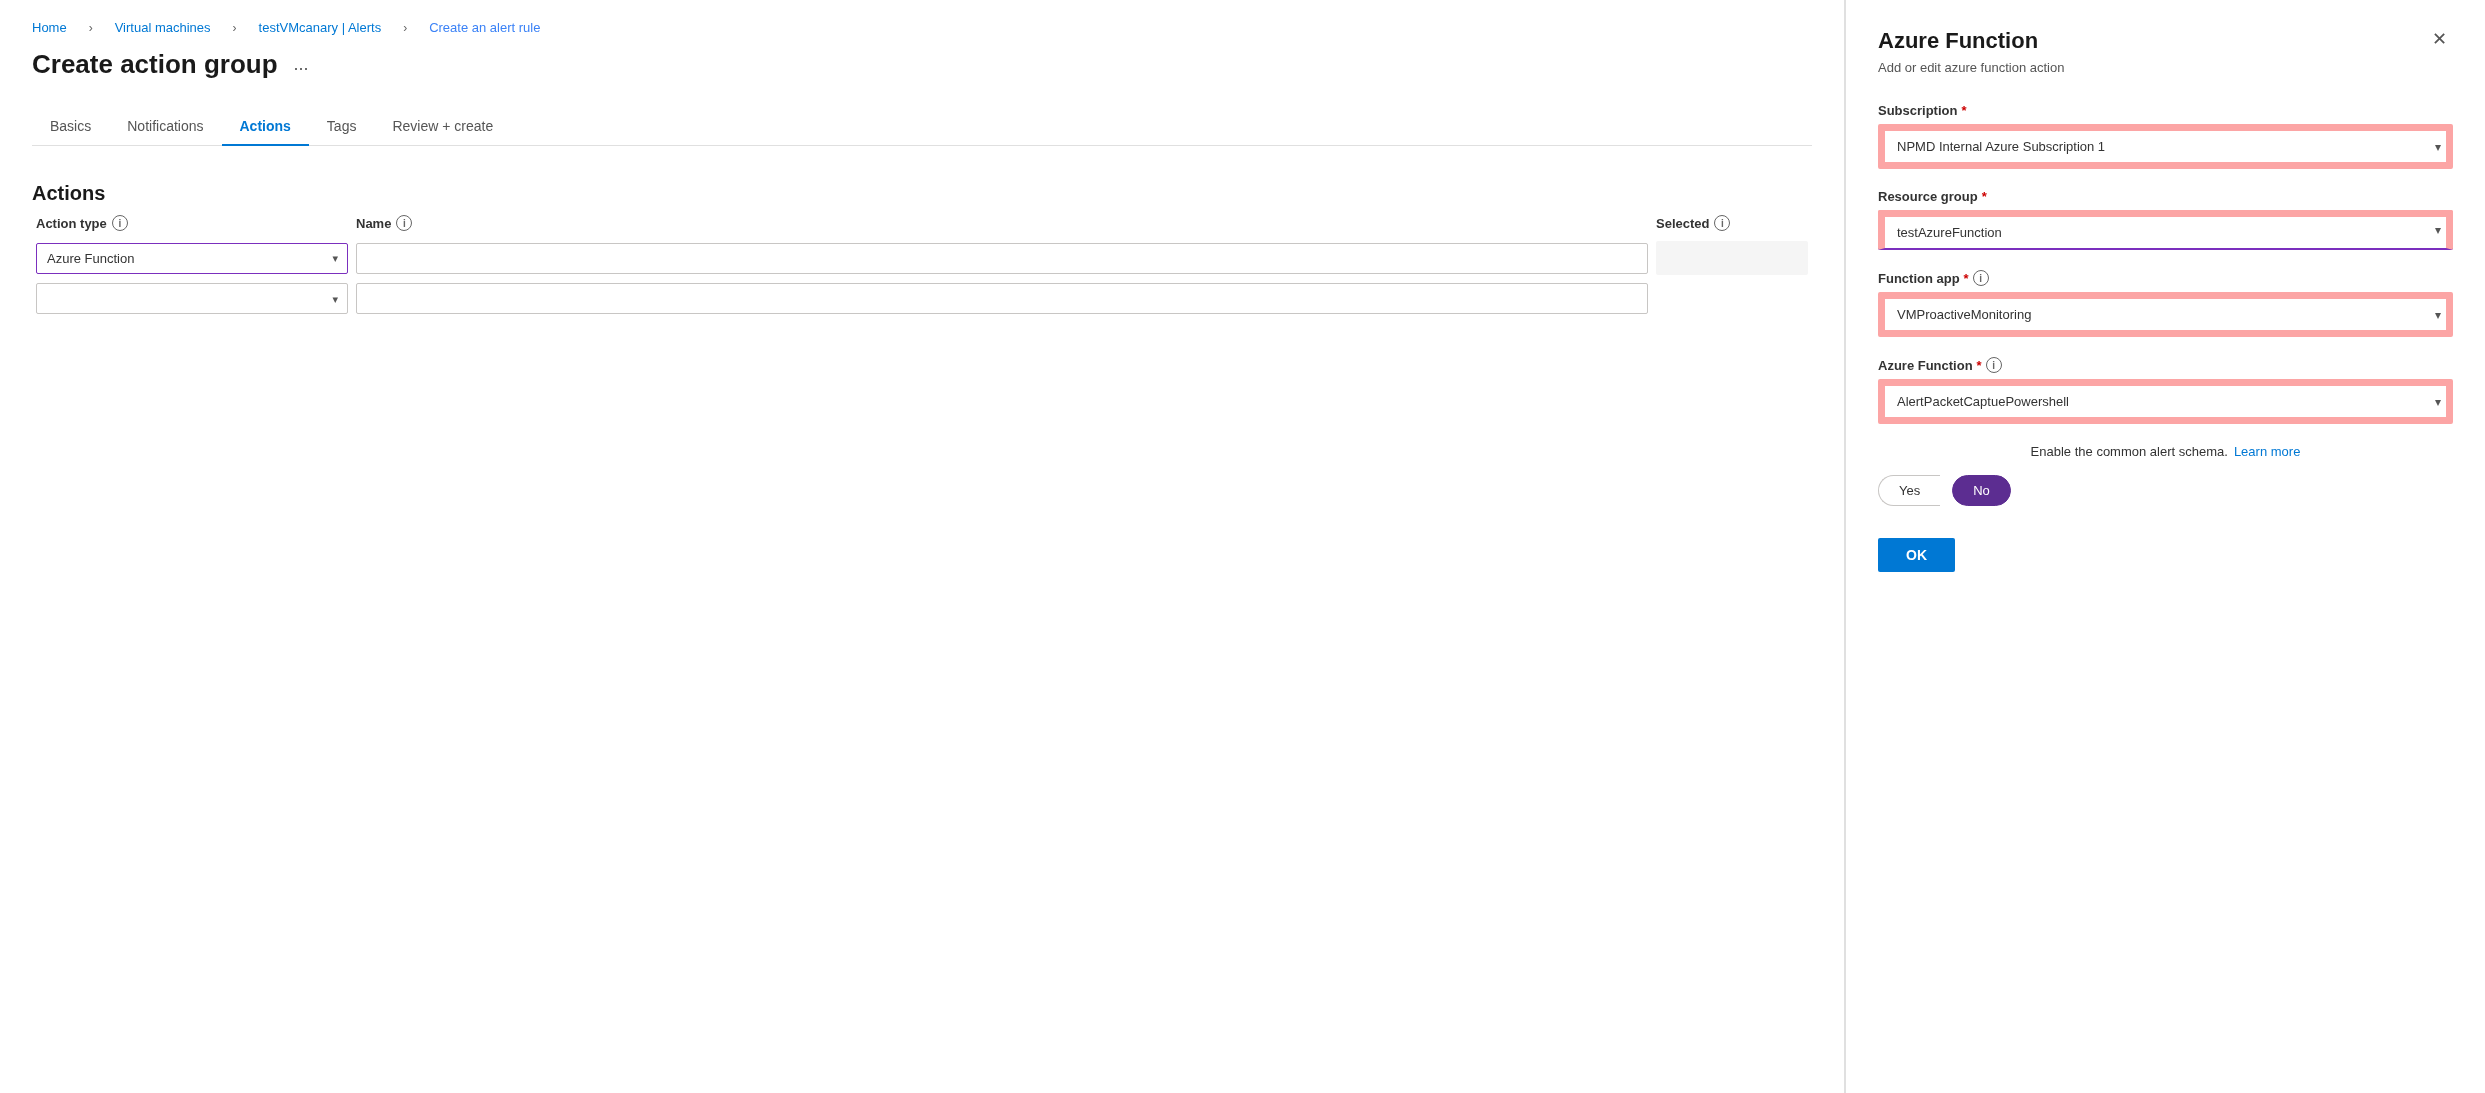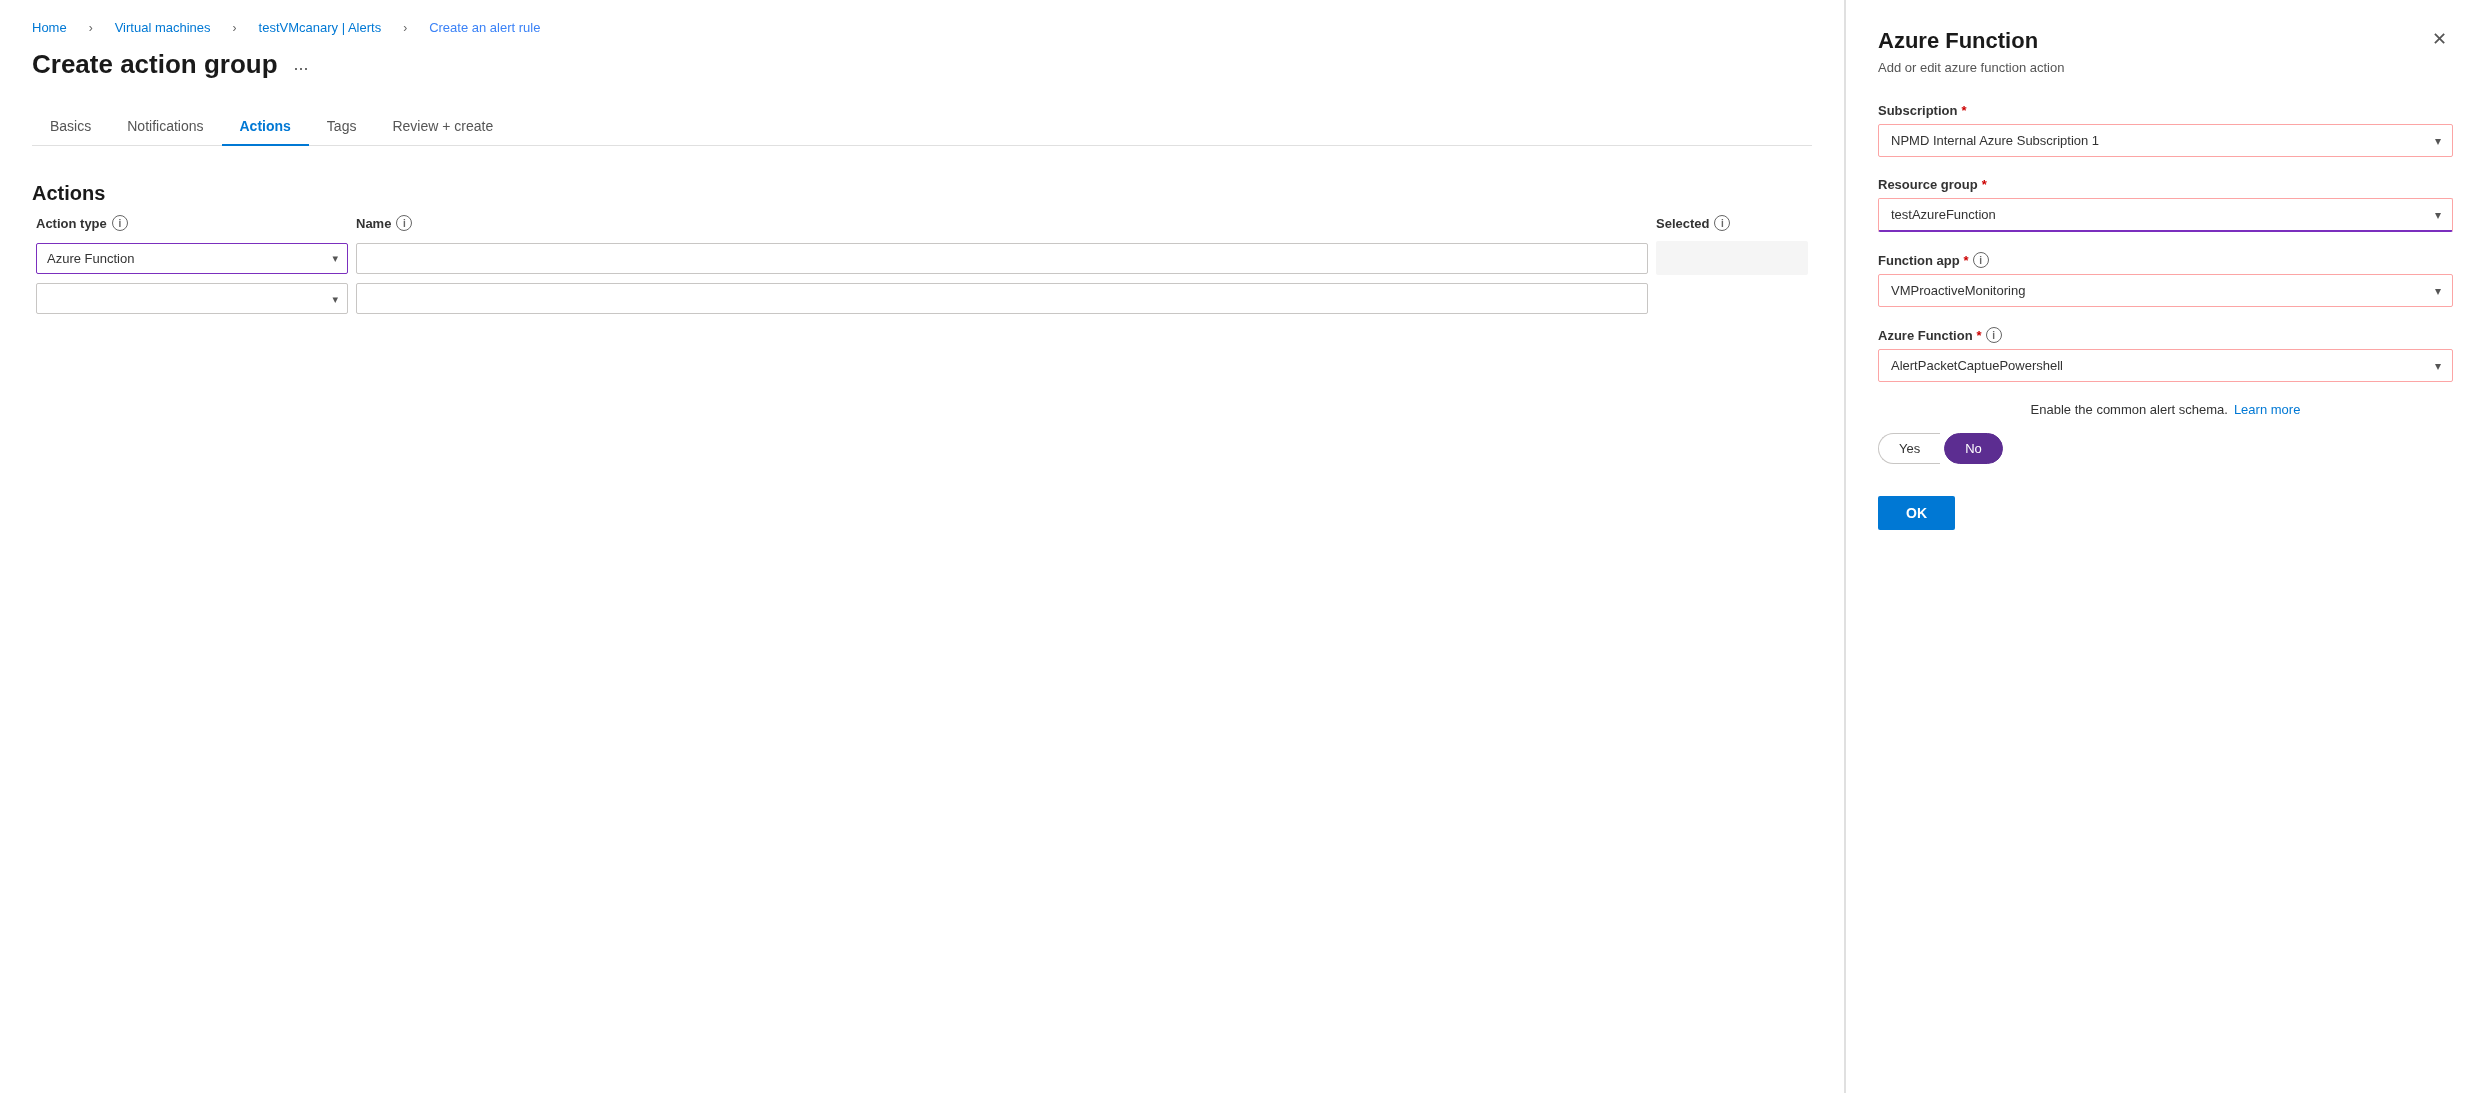--- a/index.html
+++ b/index.html
@@ -230,21 +230,21 @@
       font-size: 13px;
     }
 
     .panel-dropdown-wrapper {
       position: relative;
       display: block;
     }
     .panel-dropdown {
       width: 100%;
       padding: 8px 37px 8px 12px;
-      border: 1px solid #fca5a5;
+      border: 7px solid #fca5a5;
       border-radius: 2px;
       font-size: 13px;
       color: #333;
       background: #fff;
       appearance: none;
       cursor: pointer;
     }
     .panel-dropdown.focused-border {
       border-bottom: 2px solid #7b2fbe;
     }
@@ -254,21 +254,21 @@
       top: 50%;
       transform: translateY(-50%);
       pointer-events: none;
       color: #555;
       font-size: 12px;
     }
 
     
     .toggle-group {
       display: flex;
-      gap: 4px;
+      gap: 12px;
       align-items: flex-end;
       margin-top: 8px;
     }
     .toggle-option {
       padding: 7px 20px;
       border: 1px solid #c8c6c4;
       font-size: 13px;
       cursor: pointer;
       background: #fff;
       color: #333;

